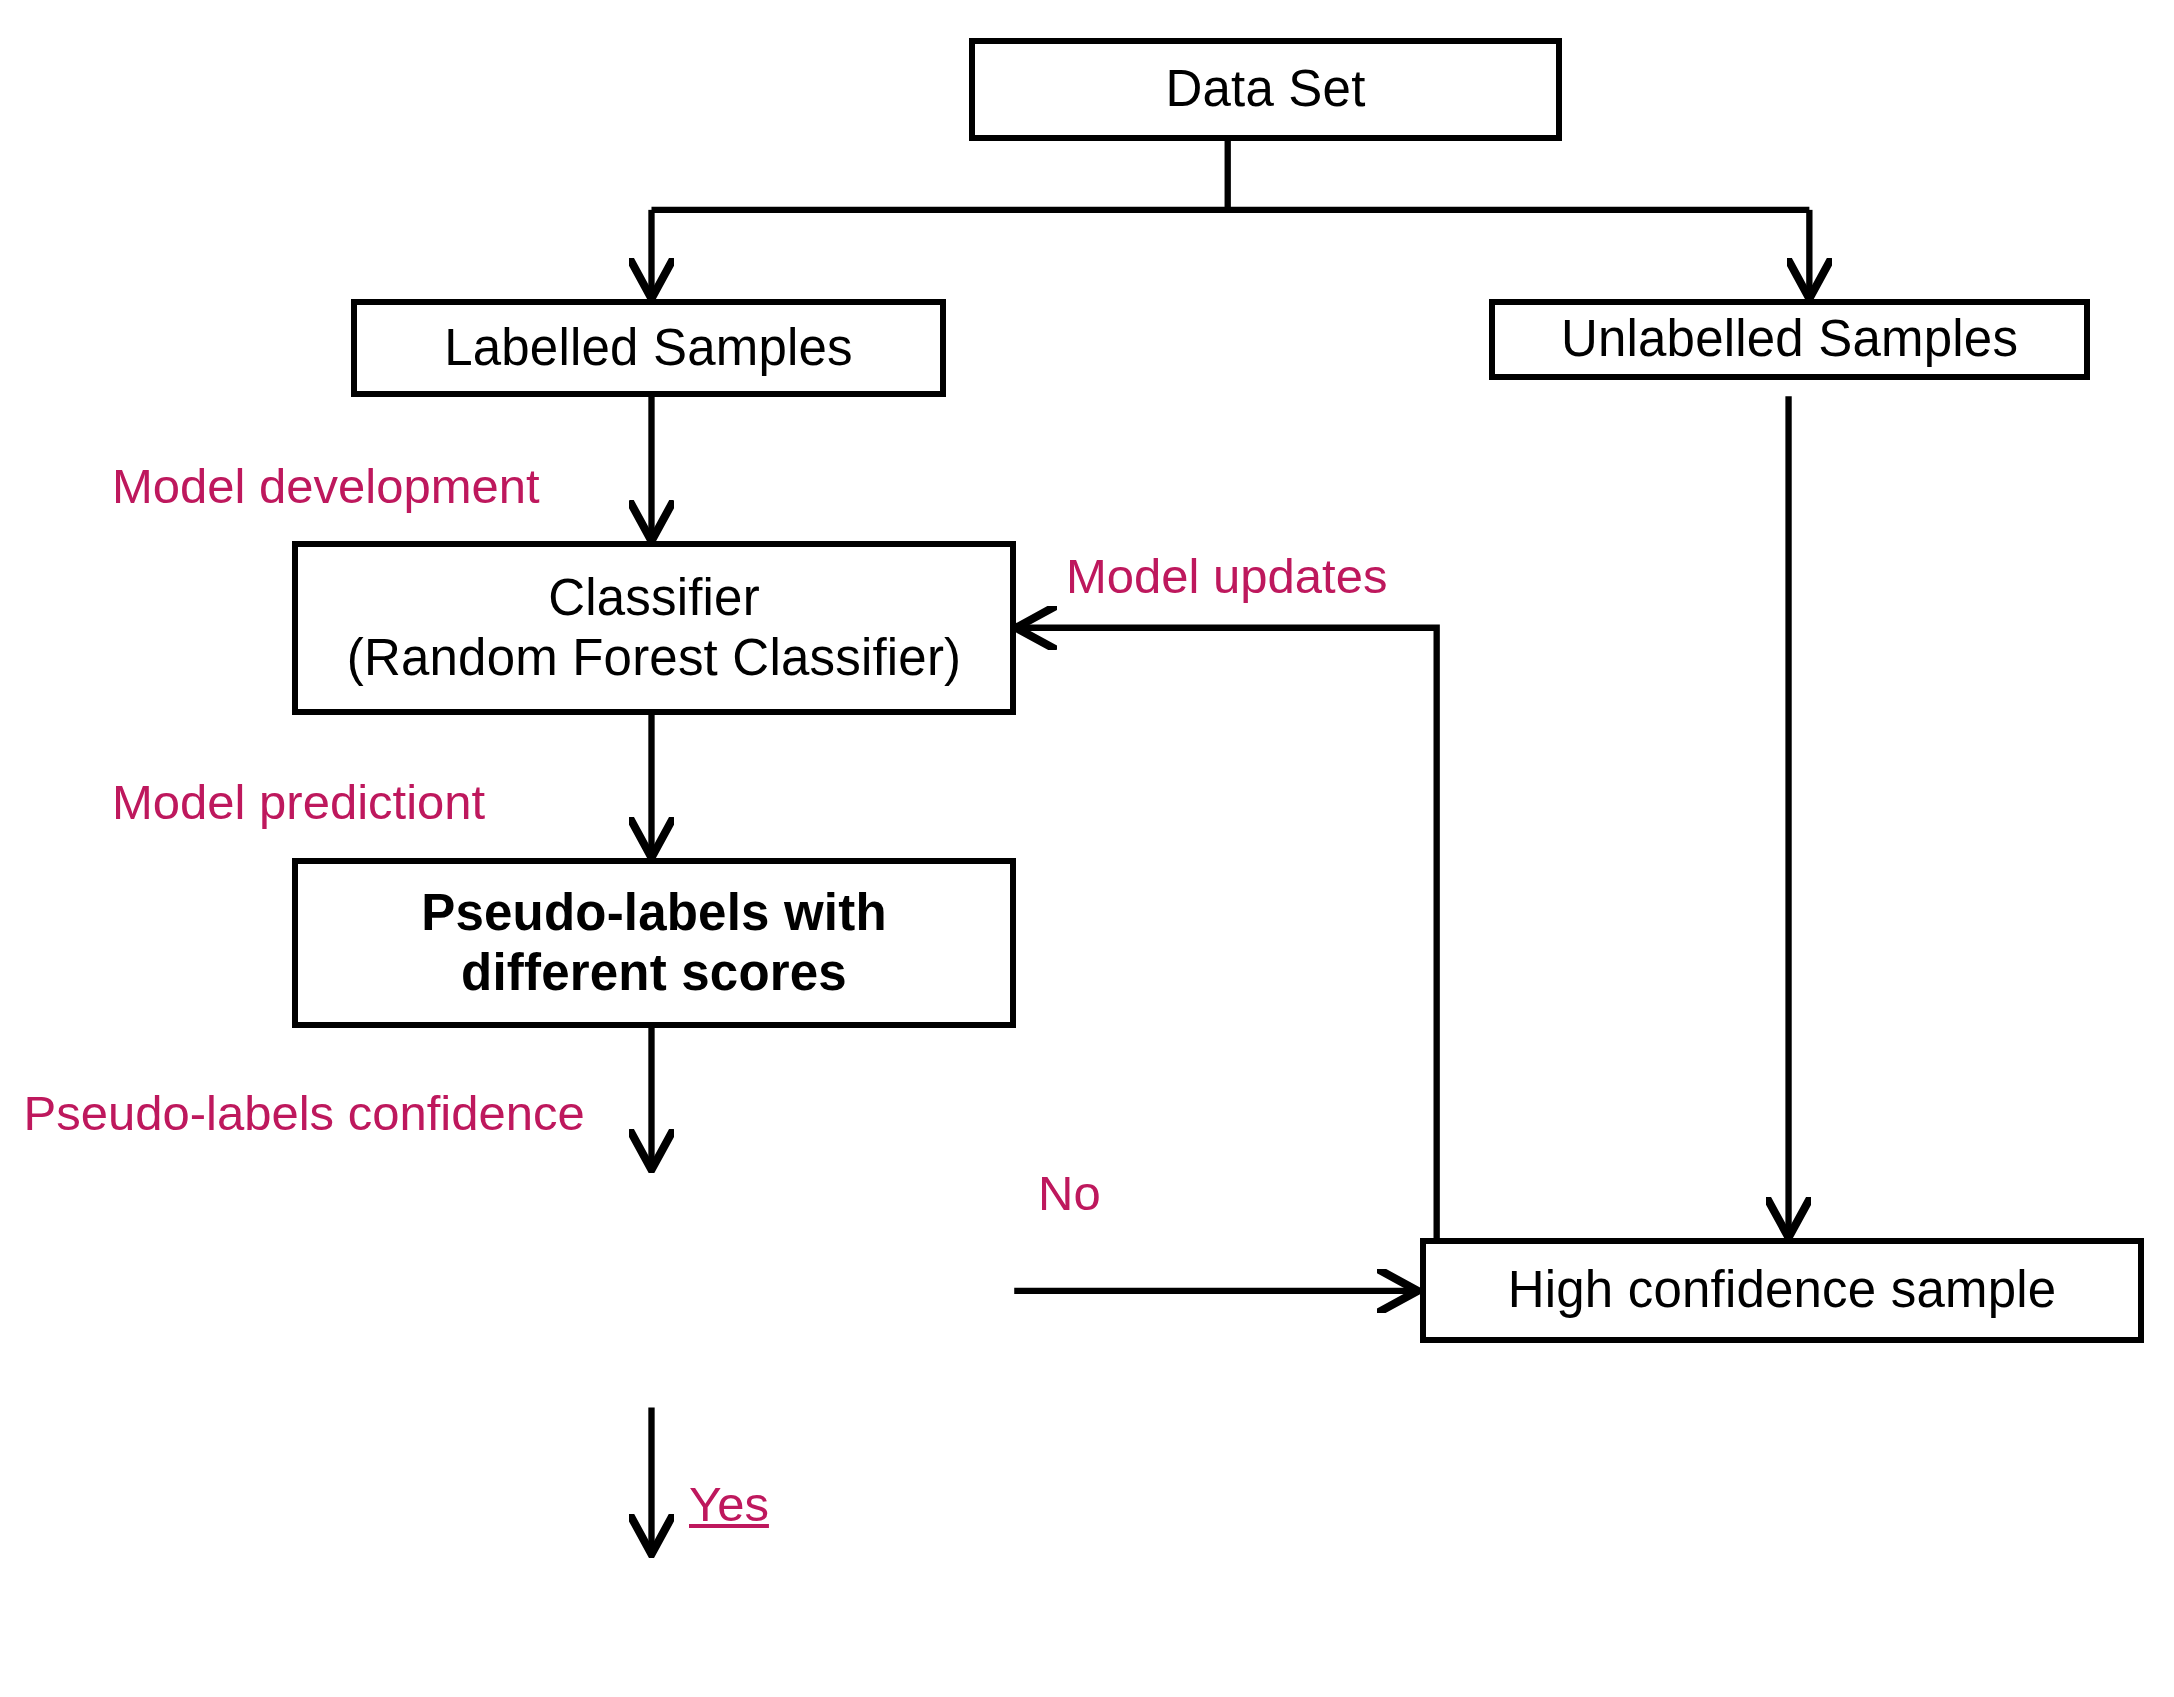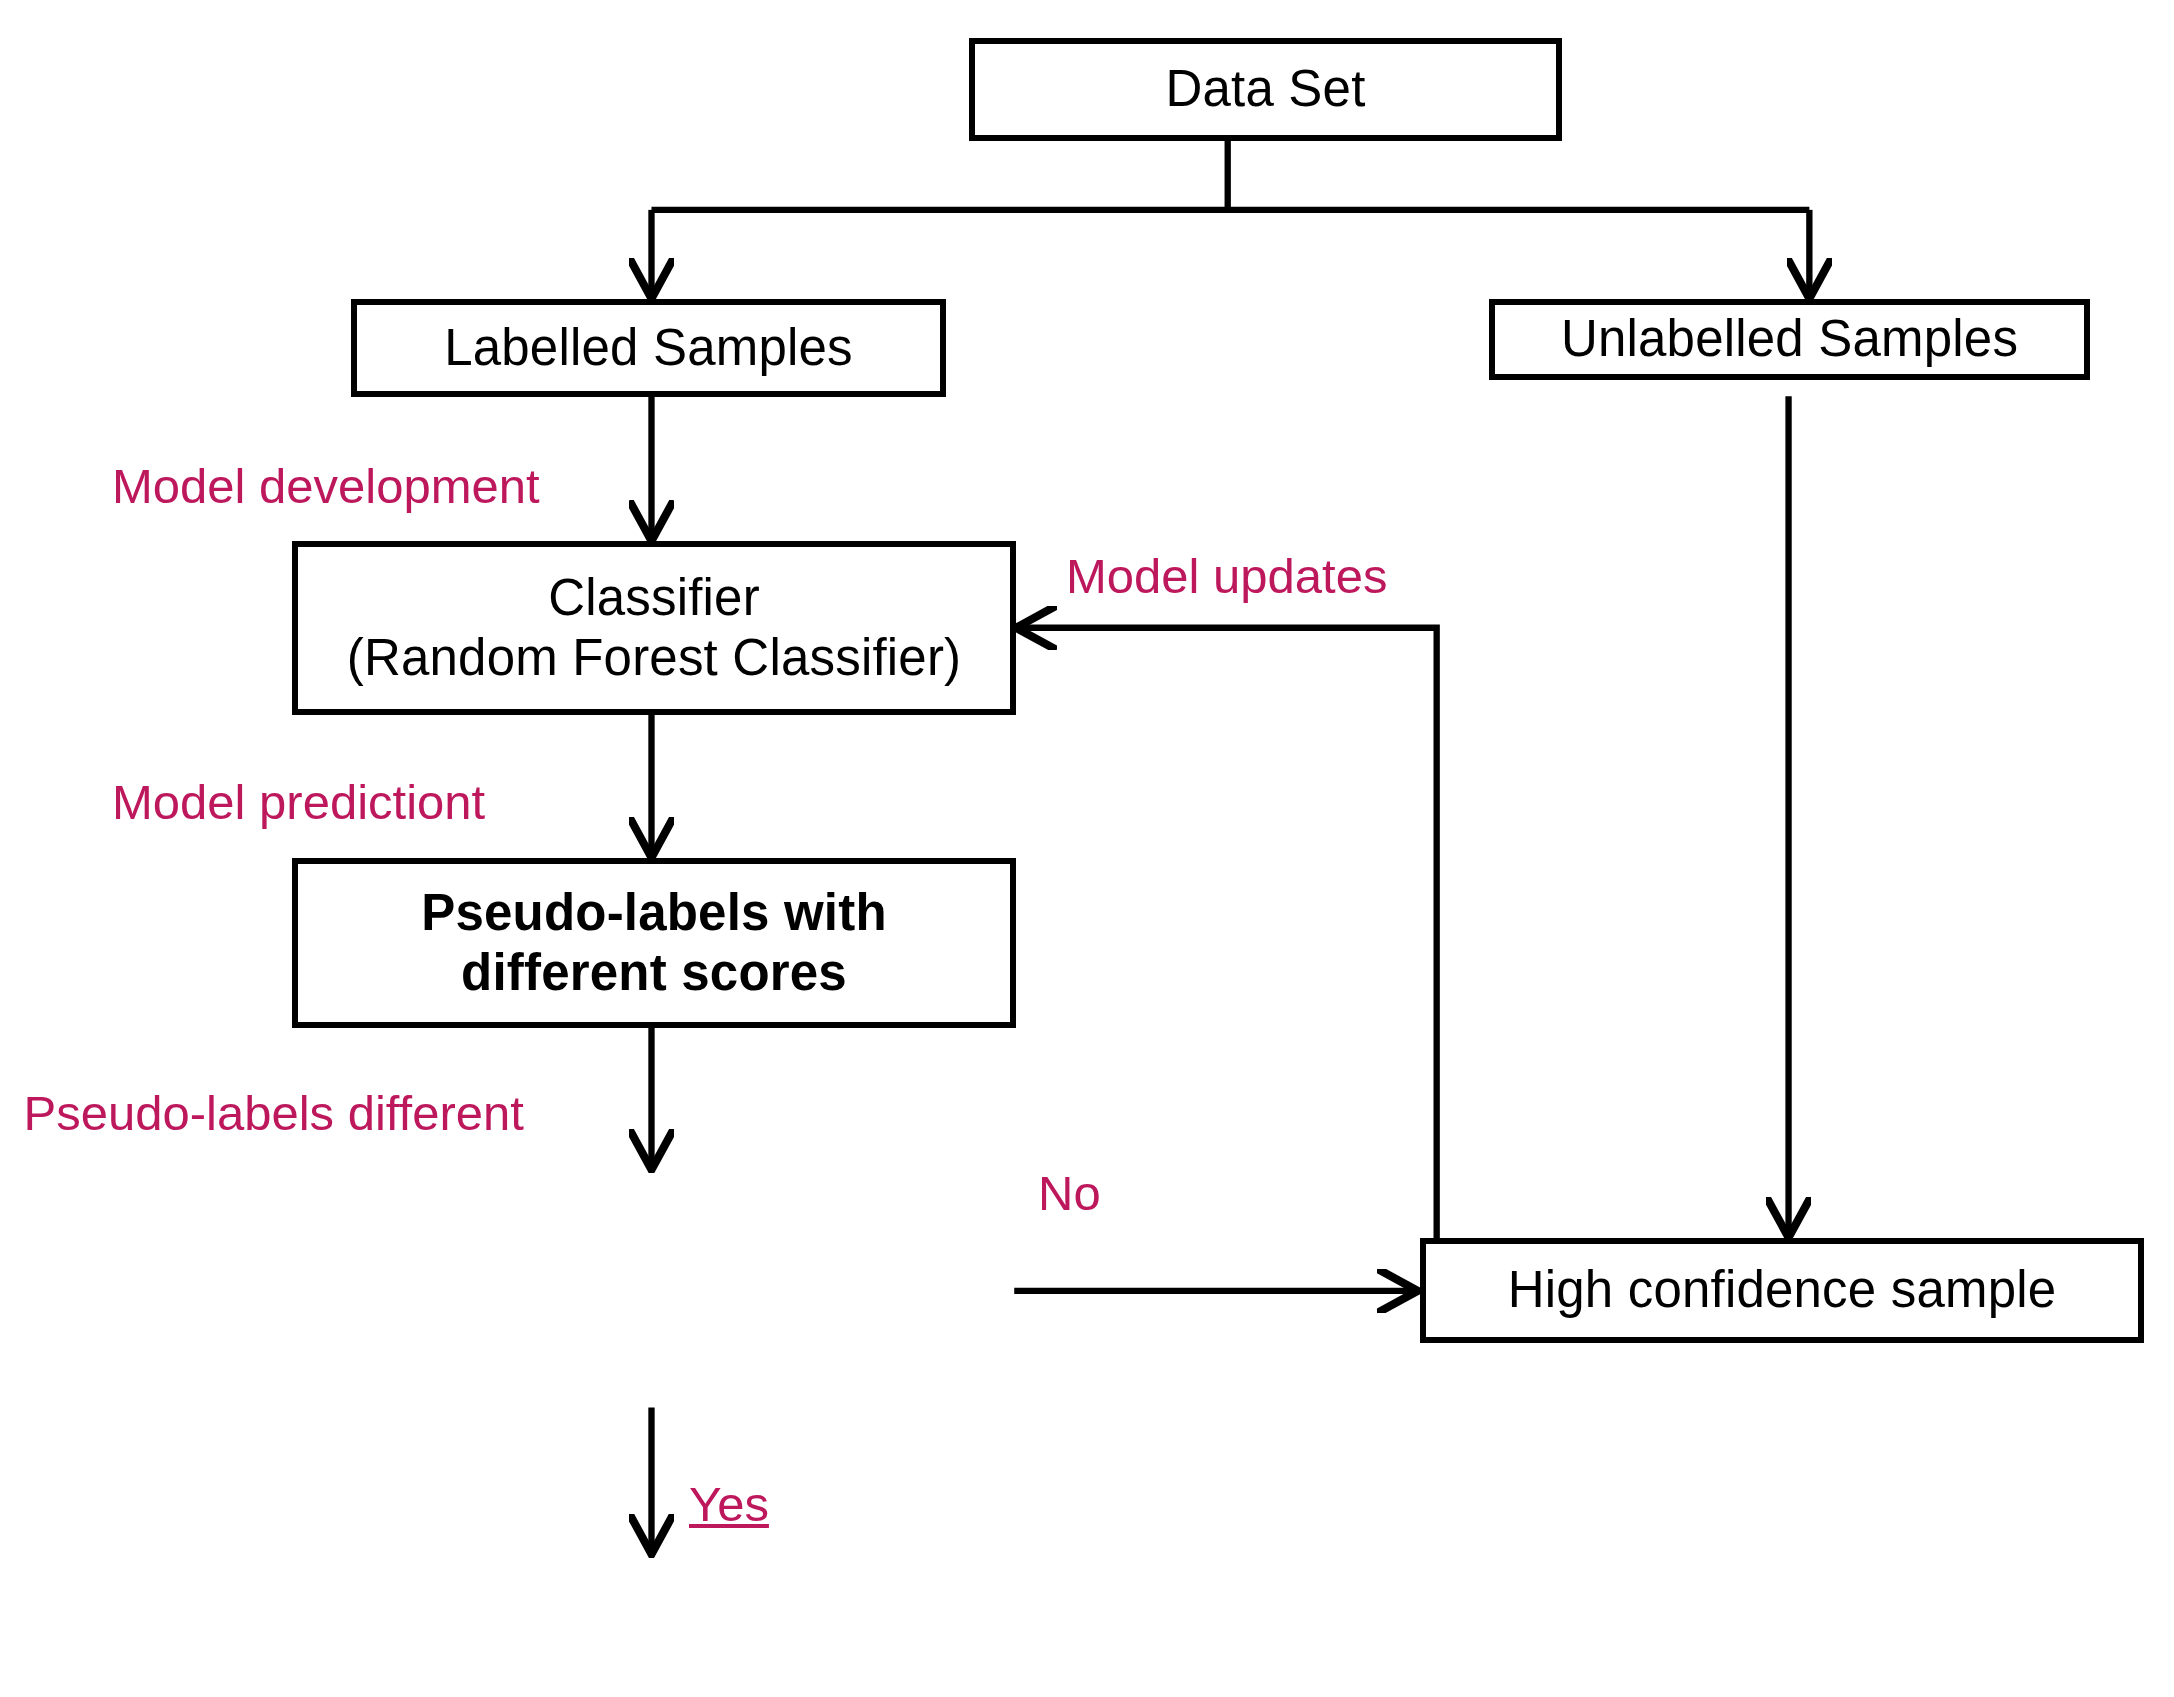--- a/index.html
+++ b/index.html
@@ -120,21 +120,21 @@
 
   <div class="node" style="left:1420px; top:1238px; width:724px; height:105px;">
     <span class="txt">High confidence sample</span>
   </div>
 
 
   <div class="edge-label" style="left:112px; top:460px;">Model development</div>
 
   <div class="edge-label" style="left:112px; top:776px;">Model predictiont</div>
 
-  <div class="edge-label" style="left:23.5px; top:1087px;">Pseudo-labels different</div>
+  <div class="edge-label" style="left:23.5px; top:1087px;">Pseudo-labels confidence</div>
 
   <div class="edge-label" style="left:1066px; top:550px;">Model updates</div>
 
   <div class="edge-label" style="left:1038px; top:1167px;">No</div>
 
   <div class="edge-label" style="left:689px; top:1478px;text-decoration:underline;">Yes</div>
 
 </div>
 
 

